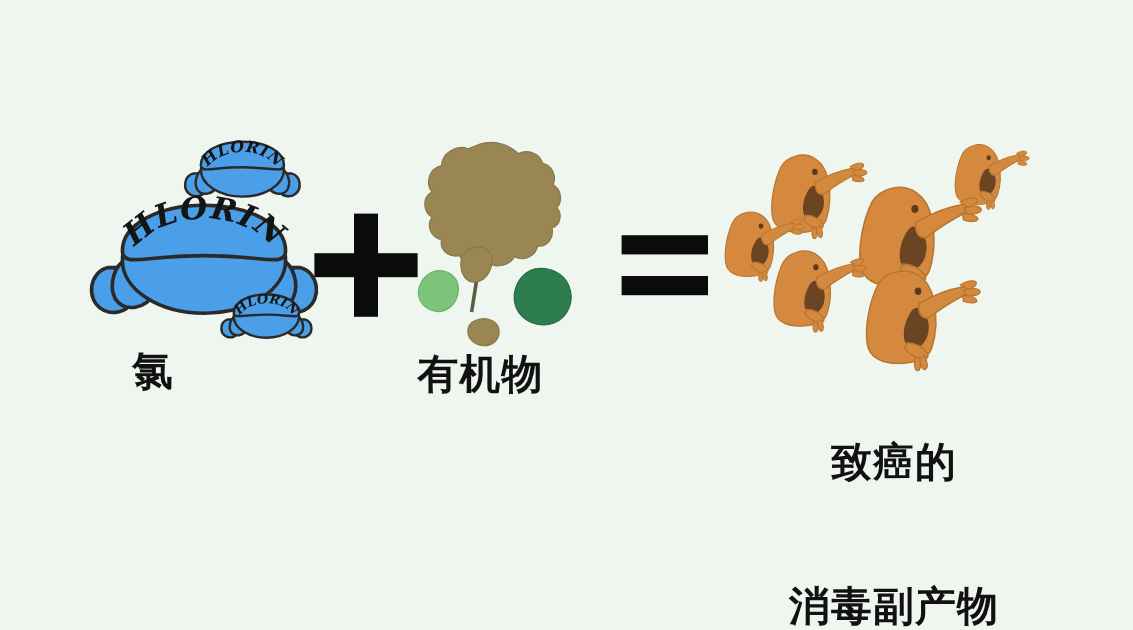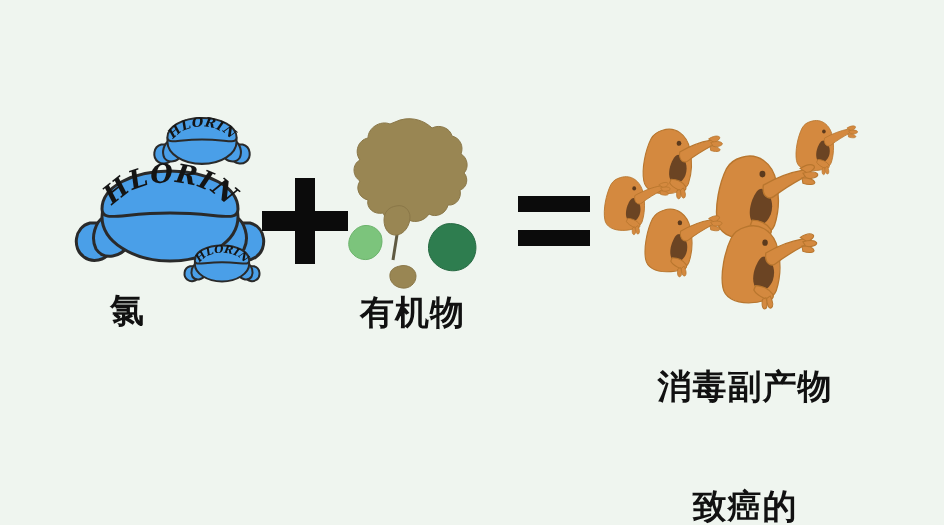--- a/index.html
+++ b/index.html
@@ -72,21 +72,21 @@
     color: #111111;
     font-family: "DejaVu Sans", "Liberation Sans", sans-serif;
     font-weight: 700;
     font-size: 34px;
     line-height: 40px;
     white-space: pre;
     letter-spacing: 1px;
     user-select: none;
   }
   #label-chlorine { left: 110px; top: 290px; }
-  #label-organic  { left: 360px; top: 292px; text-align: right; }
+  #label-organic  { left: 348px; top: 292px; text-align: right; }
   #label-dbp {
     left: 664px;
     top: 286px;
     text-align: center;
     transform: translateX(-50%);
     left: 745px;
   }
 
   
   #chlorine-group,
@@ -244,17 +244,17 @@
       <g transform="translate(40,88) scale(0.70)">
         <use href="#creature"></use>
       </g>
       <g transform="translate(116,104) scale(0.86)">
         <use href="#creature"></use>
       </g>
     </svg>
   </div>
 
   <div class="cjk-label" id="label-dbp">
+    <div>致癌的</div>
     <div>消毒副产物</div>
-    <div>致癌的</div>
   </div>
 
 </div>
 
 </body></html>

